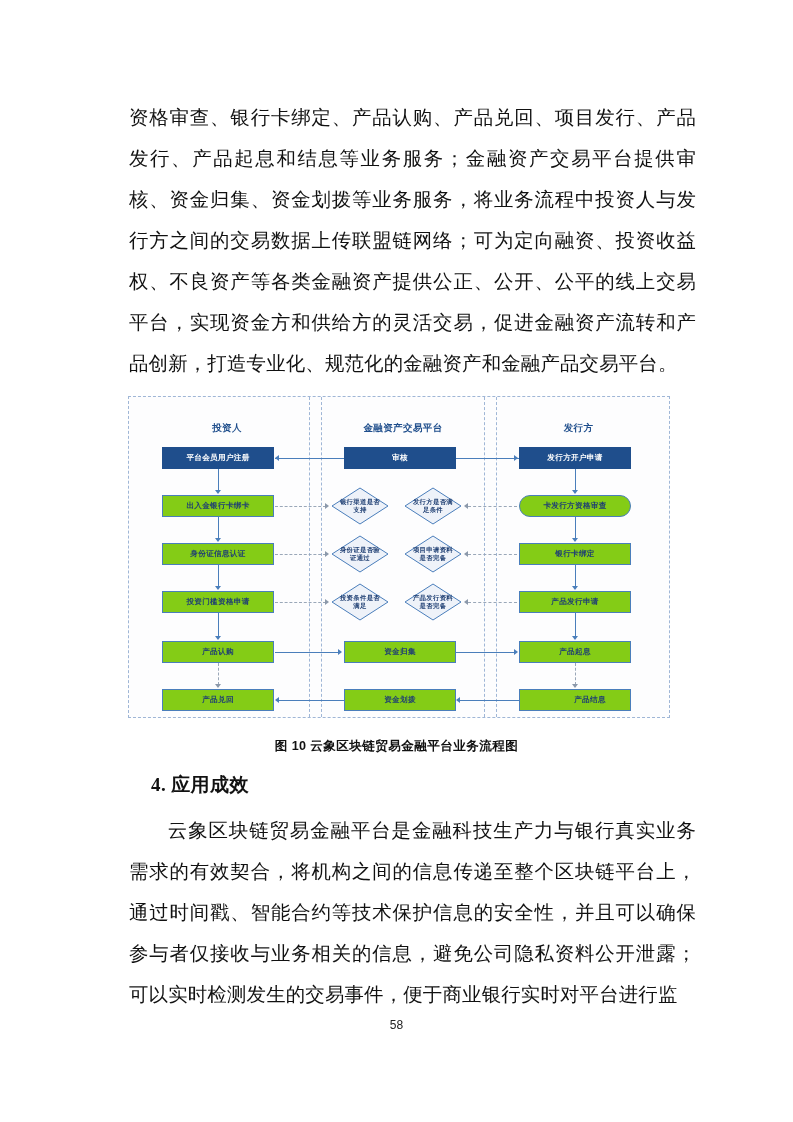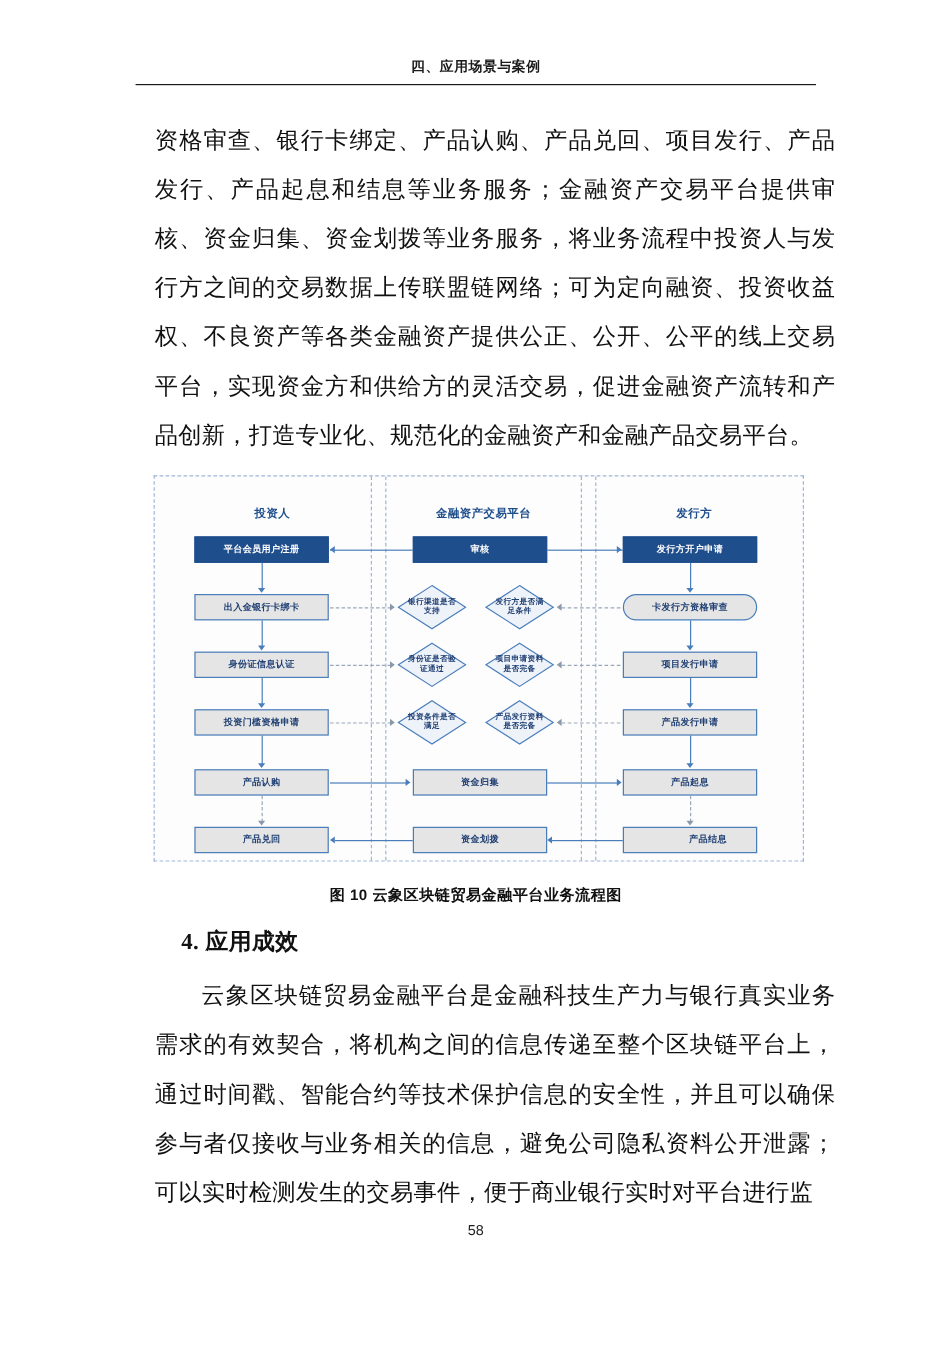--- a/index.html
+++ b/index.html
@@ -117,21 +117,21 @@
     text-align: center;
     font-family: "Liberation Sans", "DejaVu Sans", sans-serif;
     font-size: 7.6px;
     font-weight: bold;
     letter-spacing: .3px;
     line-height: 1.25;
   }
   .node.box {
     width: 112px;
     height: 22px;
-    background: #e5e5e5;
+    background: #84cc16;
     border: 1px solid #4a7ebb;
     color: #1f3f73;
   }
   .node.box.filled {
     background: #1f4e8c;
     border-color: #1f4e8c;
     color: #ffffff;
   }
   .node.diamond {
     width: 58px;
@@ -228,24 +228,20 @@
     font-family: "Liberation Sans", "DejaVu Sans", sans-serif;
     font-size: 12px;
     color: #222;
   }
 </style>
 </head>
 <body>
 
 <div class="page">
 
-  <div class="header-zone">
-    <div class="header-title">四、应用场景与案例</div>
-    <div class="header-rule"></div>
-  </div>
 
   <div class="body-block" id="para-top">
     <div class="para">资格审查、银行卡绑定、产品认购、产品兑回、项目发行、产品发行、产品起息和结息等业务服务；金融资产交易平台提供审核、资金归集、资金划拨等业务服务，将业务流程中投资人与发行方之间的交易数据上传联盟链网络；可为定向融资、投资收益权、不良资产等各类金融资产提供公正、公开、公平的线上交易平台，实现资金方和供给方的灵活交易，促进金融资产流转和产品创新，打造专业化、规范化的金融资产和金融产品交易平台。</div>
   </div>
 
   <div class="figure-wrap">
     <div class="diagram">
 
       <div class="lane-div d1"></div>
       <div class="lane-div d2"></div>
@@ -331,21 +327,21 @@
       <div class="arrow left grey" style="left:335px; top:106px;"></div>
       <div class="conn dash-h" style="left:339px; top:157px; width:49px;"></div>
       <div class="arrow left grey" style="left:335px; top:154px;"></div>
       <div class="conn dash-h" style="left:339px; top:205px; width:49px;"></div>
       <div class="arrow left grey" style="left:335px; top:202px;"></div>
 
       <div class="node box" style="left:215px; top:244px;">资金归集</div>
       <div class="node box" style="left:215px; top:292px;">资金划拨</div>
 
       <div class="node box" style="left:390px; top:98px;border-radius:11px;">卡发行方资格审查</div>
-      <div class="node box" style="left:390px; top:146px;">项目发行申请</div>
+      <div class="node box" style="left:390px; top:146px;">银行卡绑定</div>
       <div class="node box" style="left:390px; top:194px;">产品发行申请</div>
       <div class="node box" style="left:390px; top:244px;">产品起息</div>
       <div class="node box" style="left:390px; top:292px;padding-left:30px;">产品结息</div>
 
       <div class="conn v" style="left:446px; top:72px; height:22px;"></div>
       <div class="arrow down" style="left:443px; top:93px;"></div>
       <div class="conn v" style="left:446px; top:120px; height:22px;"></div>
       <div class="arrow down" style="left:443px; top:141px;"></div>
       <div class="conn v" style="left:446px; top:168px; height:22px;"></div>
       <div class="arrow down" style="left:443px; top:189px;"></div>

